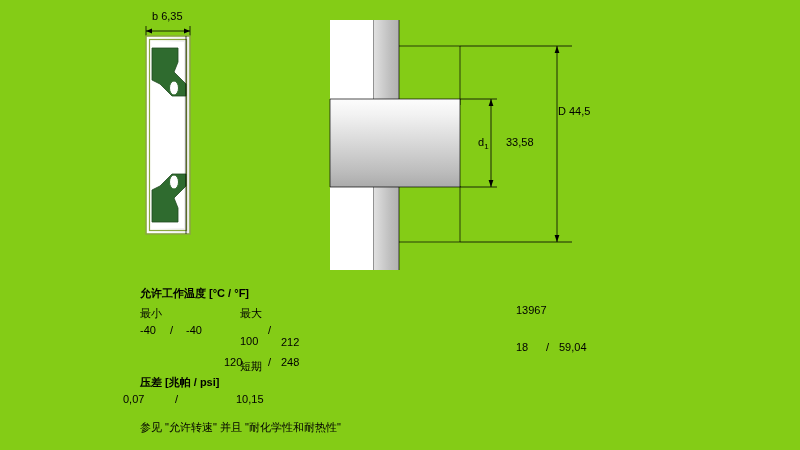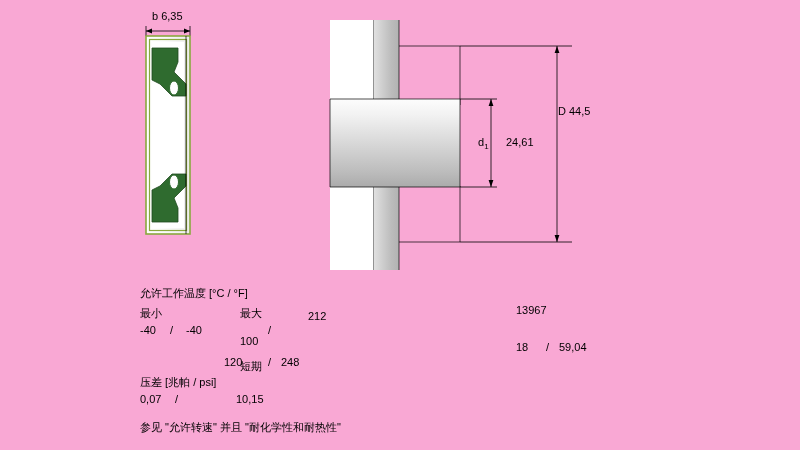--- a/index.html
+++ b/index.html
@@ -4,32 +4,32 @@
 <style>
   html, body {
     margin: 0;
     padding: 0;
     background: #ffffff;
   }
   #page {
     position: relative;
     width: 800px;
     height: 450px;
-    background: #f9a8d4;
+    background: #84cc16;
     font-family: "Liberation Sans", sans-serif;
     overflow: hidden;
   }
   .txt {
     position: absolute;
     white-space: nowrap;
     color: #000000;
     font-size: 11px;
     line-height: 13px;
   }
-  .bold { font-weight: normal; }
+  .bold { font-weight: bold; }
   svg { position: absolute; top: 0; left: 0; }
   .dimline { stroke: #000000; stroke-width: 0.8; fill: none; }
   .thin { stroke: #000000; stroke-width: 0.7; fill: none; }
 </style>
 </head>
 <body>
 
 <div id="page">
 
   <svg width="800" height="450">
@@ -109,42 +109,42 @@
       <polygon points="557,46 554.6,53 559.4,53" fill="#000"></polygon>
       <polygon points="557,242 554.6,235 559.4,235" fill="#000"></polygon>
     </g>
   </svg>
 
   <div class="txt" style="left:152px; top:10px;">b  6,35</div>
 
   <div class="txt" style="left:518px; top:105px;margin-left:40px;">D  44,5</div>
 
   <div class="txt" style="left:478px; top:136px;"><span>d</span><sub style="font-size:8px;">1</sub></div>
-  <div class="txt" style="left:506px; top:136px;">24,61</div>
+  <div class="txt" style="left:506px; top:136px;">33,58</div>
 
   <div class="txt bold" style="left:140px; top:287px;">允许工作温度 [°C / °F]</div>
 
   <div class="txt" style="left:140px; top:307px;">最小</div>
   <div class="txt" style="left:240px; top:307px;">最大</div>
 
   <div class="txt" style="left:140px; top:324px;">-40</div>
   <div class="txt" style="left:170px; top:324px;">/</div>
   <div class="txt" style="left:186px; top:324px;">-40</div>
 
   <div class="txt" style="left:240px; top:335px;">100</div>
   <div class="txt" style="left:268px; top:324px;">/</div>
-  <div class="txt" style="left:281px; top:310px;margin-left:27px;">212</div>
+  <div class="txt" style="left:281px; top:336px;">212</div>
 
   <div class="txt" style="left:240px; top:360px;">短期</div>
   <div class="txt" style="left:224px; top:356px;">120</div>
   <div class="txt" style="left:268px; top:356px;">/</div>
   <div class="txt" style="left:281px; top:356px;">248</div>
 
   <div class="txt bold" style="left:140px; top:376px;">压差 [兆帕 / psi]</div>
-  <div class="txt" style="left:140px; top:393px;">0,07</div>
+  <div class="txt" style="left:123px; top:393px;">0,07</div>
   <div class="txt" style="left:175px; top:393px;">/</div>
   <div class="txt" style="left:188px; top:393px;margin-left:48px;">10,15</div>
 
   <div class="txt" style="left:140px; top:421px;">参见 "允许转速" 并且 "耐化学性和耐热性"</div>
 
   <div class="txt" style="left:516px; top:304px;">13967</div>
 
   <div class="txt" style="left:516px; top:341px;">18</div>
   <div class="txt" style="left:546px; top:341px;">/</div>
   <div class="txt" style="left:559px; top:341px;">59,04</div>

